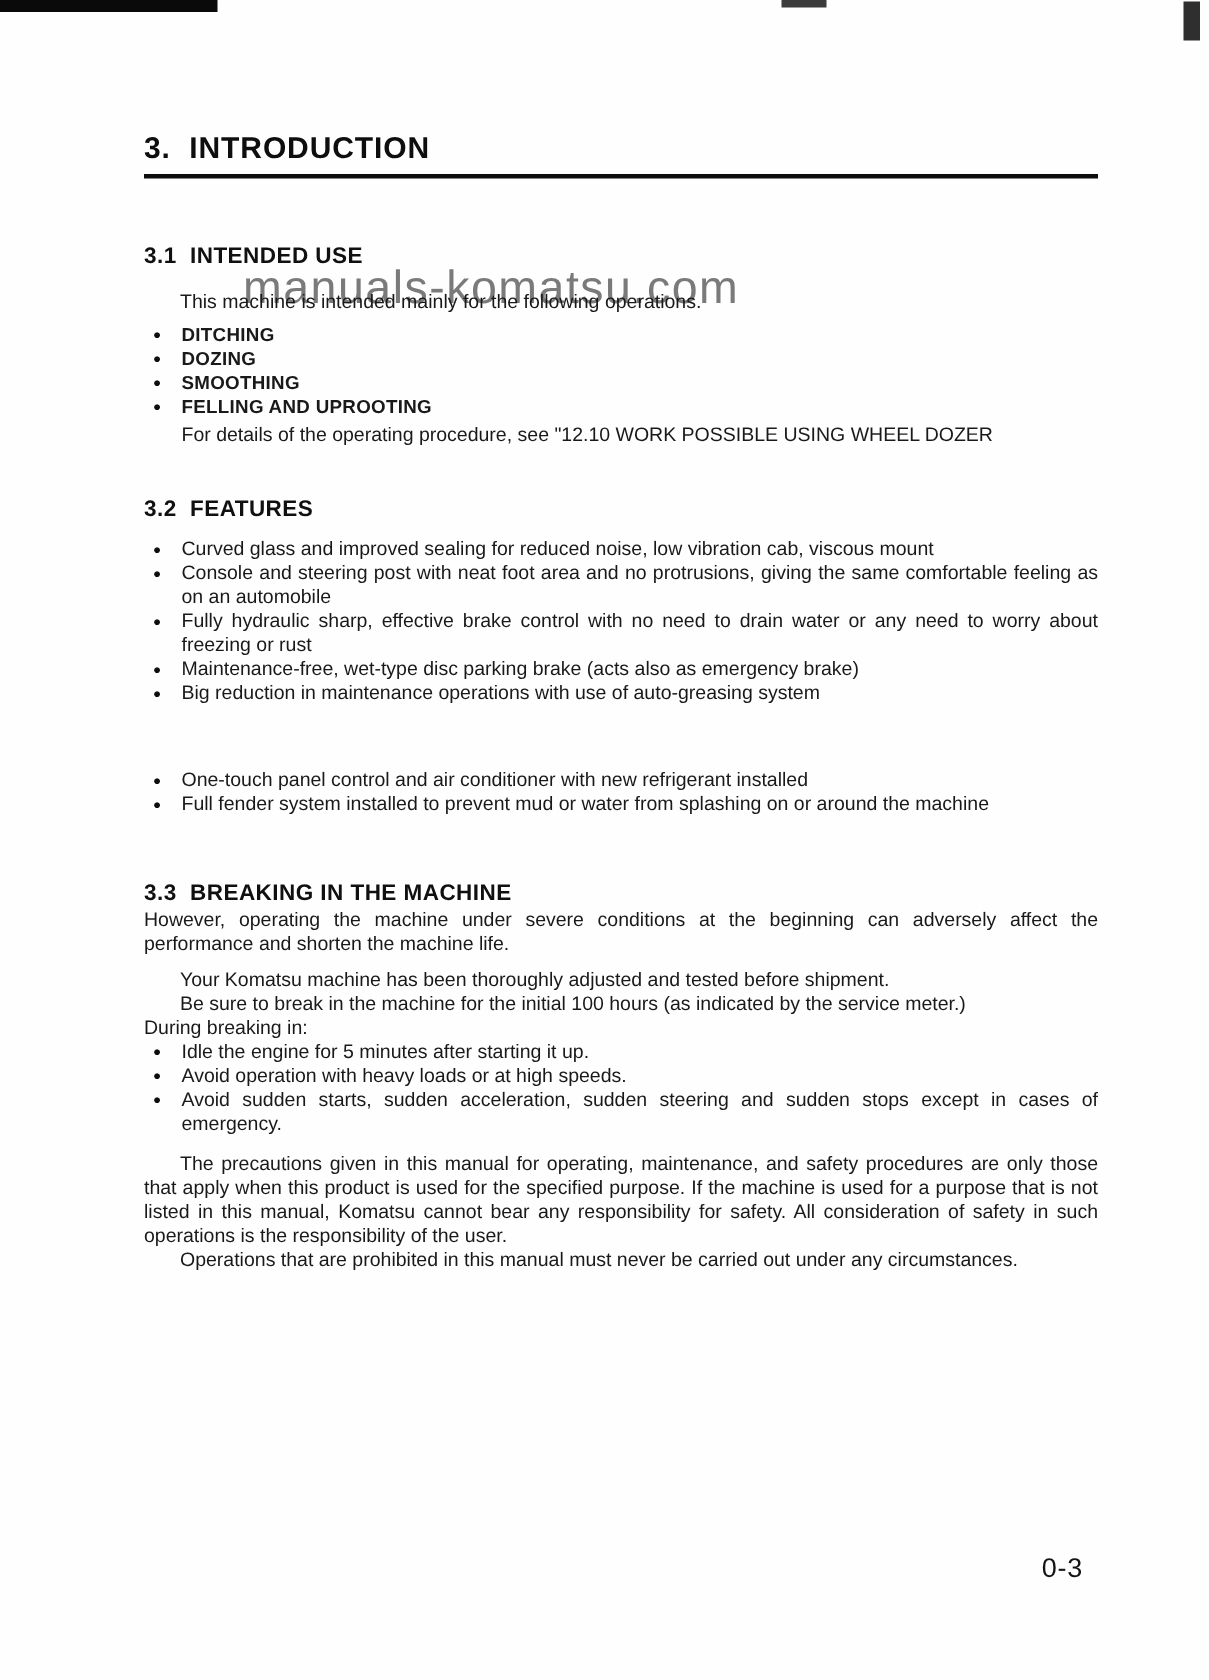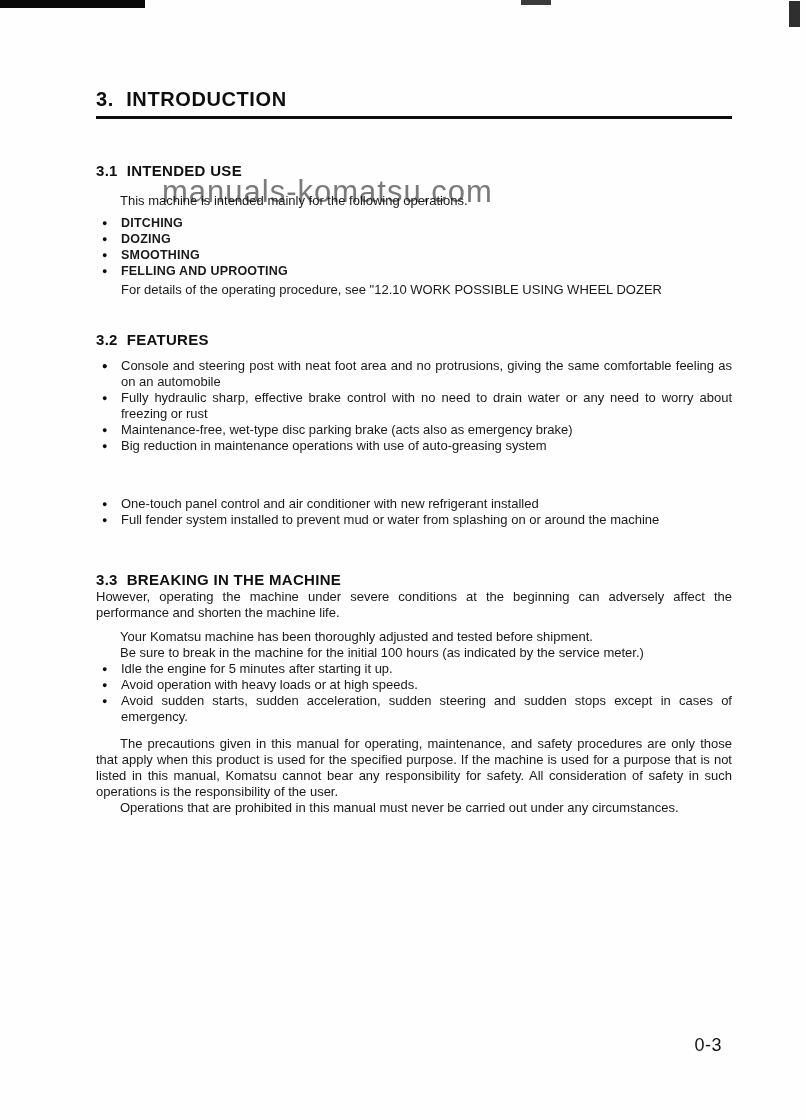--- a/index.html
+++ b/index.html
@@ -152,20 +152,21 @@
         </li>
       </ul>
       <p class="body-text note">For details of the operating procedure, see "12.10 WORK POSSIBLE USING WHEEL DOZER</p>
     </section>
 
     <section>
       <h2 class="sec-heading h-features">3.2  FEATURES</h2>
       <ul class="doc-list features-list-1">
         <li>
           <span class="bullet">●</span>
+          <span>Curved glass and improved sealing for reduced noise, low vibration cab, viscous mount</span>
         </li>
         <li>
           <span class="bullet">●</span>
           <span>Console and steering post with neat foot area and no protrusions, giving the same comfortable feeling as on an automobile</span>
         </li>
         <li>
           <span class="bullet">●</span>
           <span>Fully hydraulic sharp, effective brake control with no need to drain water or any need to worry about freezing or rust</span>
         </li>
         <li>
@@ -187,20 +188,21 @@
           <span>Full fender system installed to prevent mud or water from splashing on or around the machine</span>
         </li>
       </ul>
     </section>
 
     <section>
       <h2 class="sec-heading h-breaking">3.3  BREAKING IN THE MACHINE</h2>
       <p class="body-text">However, operating the machine under severe conditions at the beginning can adversely affect the performance and shorten the machine life.</p>
       <p class="body-text first-indent p-break-1">Your Komatsu machine has been thoroughly adjusted and tested before shipment.</p>
       <p class="body-text first-indent">Be sure to break in the machine for the initial 100 hours (as indicated by the service meter.)</p>
+      <p class="body-text">During breaking in:</p>
       <ul class="doc-list">
         <li>
           <span class="bullet">●</span>
           <span>Idle the engine for 5 minutes after starting it up.</span>
         </li>
         <li>
           <span class="bullet">●</span>
           <span>Avoid operation with heavy loads or at high speeds.</span>
         </li>
         <li>

